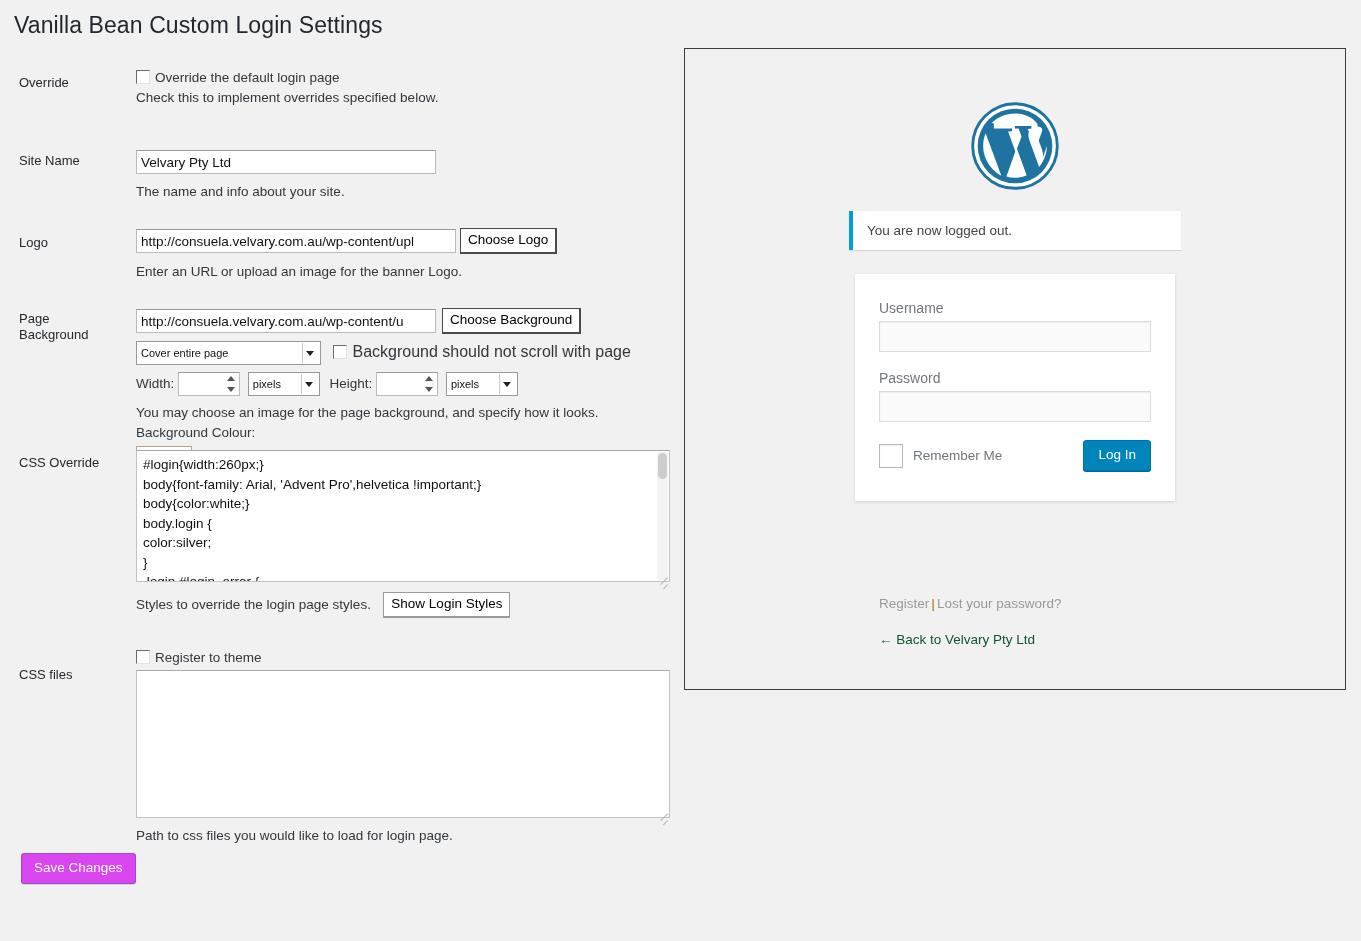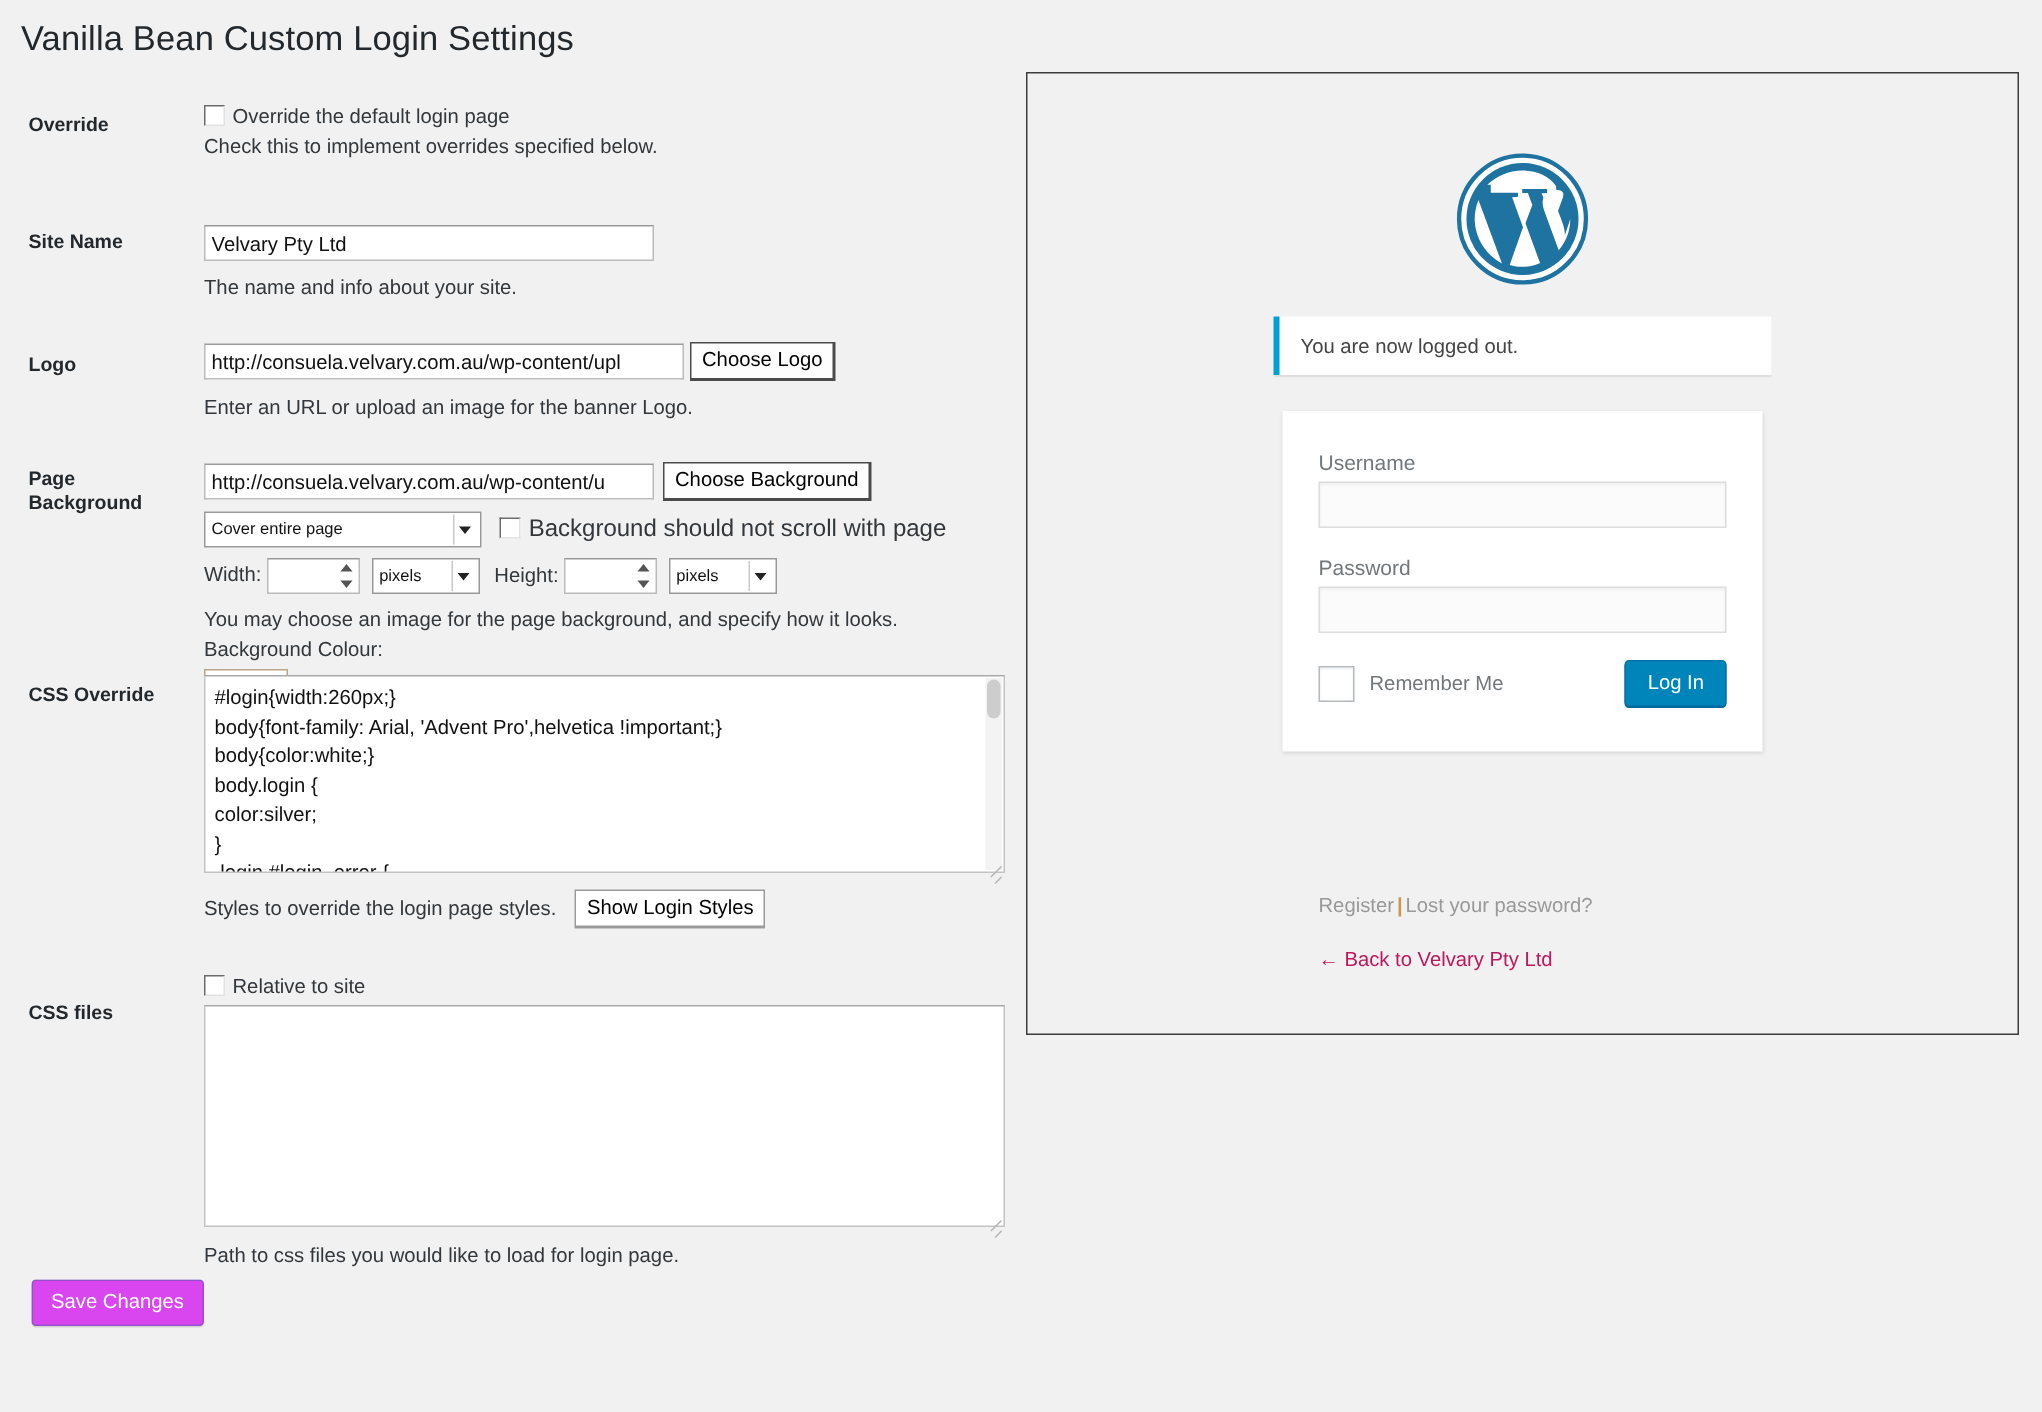--- a/index.html
+++ b/index.html
@@ -28,21 +28,21 @@
   .form-area {
     position: absolute;
     left: 0; top: 60px;
     width: 680px;
   }
   .row { position: relative; width: 680px; }
   .row-label {
     position: absolute;
     left: 19px;
     font-size: 13px;
-    font-weight: bold;
+    font-weight: normal;
     color: #23282d;
     line-height: 1.35;
     width: 110px;
   }
   .row-body {
     margin-left: 136px;
     padding-right: 8px;
   }
   .desc {
     font-size: 13.5px;
@@ -313,21 +313,21 @@
     position: absolute;
     left: 194px; top: 547px;
     font-size: 13.5px;
     color: #999;
   }
   .wp-links a { color: #999; text-decoration: none; }
   .wp-backlink {
     position: absolute;
     left: 194px; top: 583px;
     font-size: 13.5px;
-    color: #be185d;
+    color: #14532d;
     text-decoration: none;
   }
   .sep-bar { color: #c79a4b; padding: 0 2px; font-weight: bold; }
 </style>
 </head>
 <body>
 
 <div class="page">
 
   <div class="page-title">Vanilla Bean Custom Login Settings</div>
@@ -447,21 +447,21 @@
           <span class="desc" style="display:inline-block;">Styles to override the login page styles.</span>
           <span class="btn-native" style="margin-left:8px; border-color:#9a9a9a; border-right-width:1px; border-bottom-width:2px; background:#fff;">Show Login Styles</span>
         </div>
       </div>
     </div>
 
     <div class="row" style="height:200px;">
       <div class="row-label" style="top:26px;">CSS files</div>
       <div class="row-body" style="padding-top:10px;">
         <label style="display:block; font-size:13.5px; cursor:pointer; margin-bottom:5px;">
-          <span class="chk"></span><span>Relative to site</span>
+          <span class="chk"></span><span>Register to theme</span>
         </label>
         <span class="ta-wrap">
           <textarea class="ta" style="width: 534px; height: 148px;"></textarea>
           <span class="ta-grip">
             <i style="width:10px; bottom:2px; transform:rotate(-45deg);"></i>
             <i style="width:6px; bottom:2px; right:0; transform:rotate(-45deg) translate(-5px,5px);"></i>
           </span>
         </span>
         <div class="desc" style="margin-top:4px;">Path to css files you would like to load for login page.</div>
       </div>

